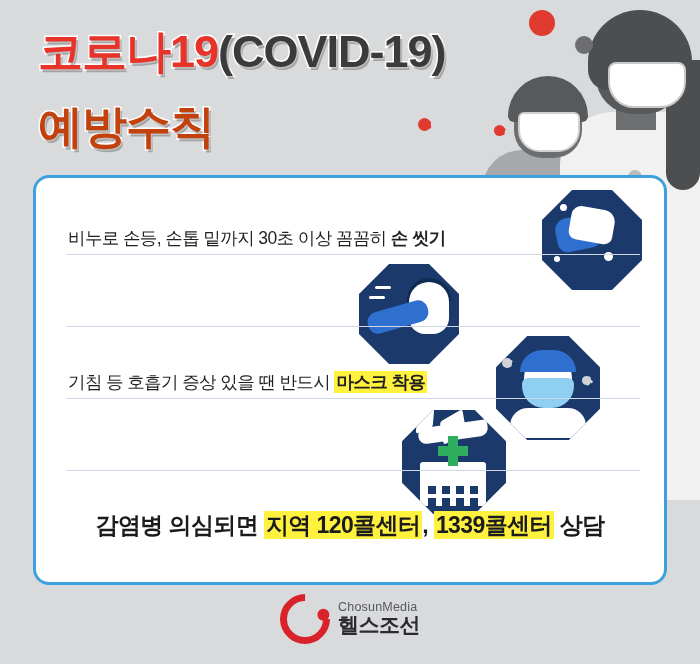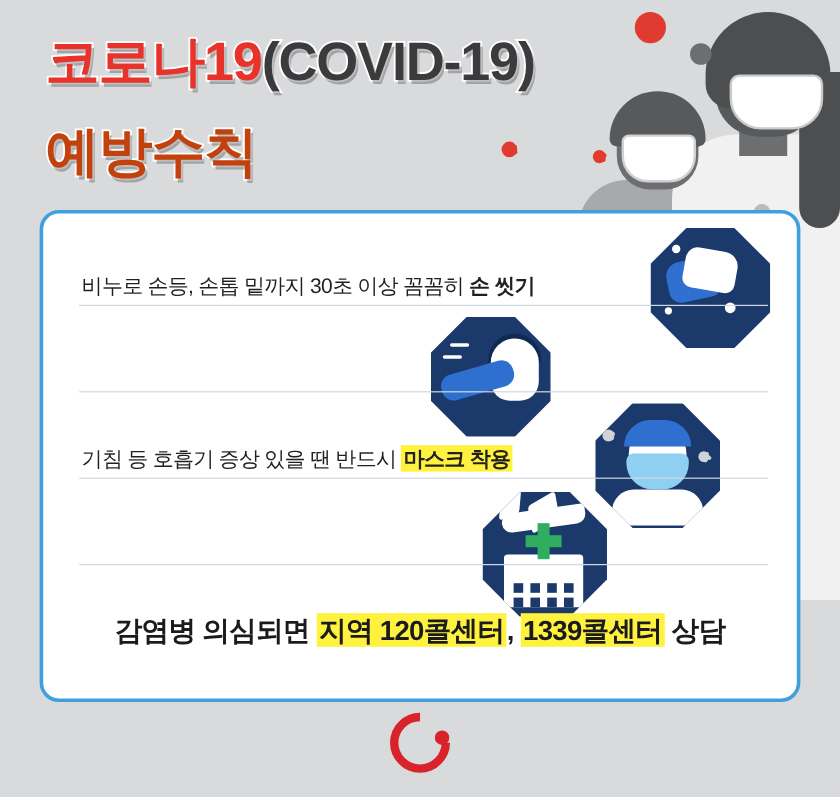--- a/index.html
+++ b/index.html
@@ -553,15 +553,19 @@
     </div>
     <div class="rule" style="top:292px;"></div>
 
     <div class="footer-line">
       <span>감염병 의심되면 </span><span class="hl">지역 120콜센터</span><span>, </span><span class="hl">1339콜센터</span><span> 상담</span>
     </div>
   </div>
 
   <div class="logo">
     <div class="logo-mark"></div>
+    <div class="logo-text">
+      <span class="logo-top">ChosunMedia</span>
+      <span class="logo-bottom">헬스조선</span>
+    </div>
   </div>
 
 </div>
 
 </body></html>

